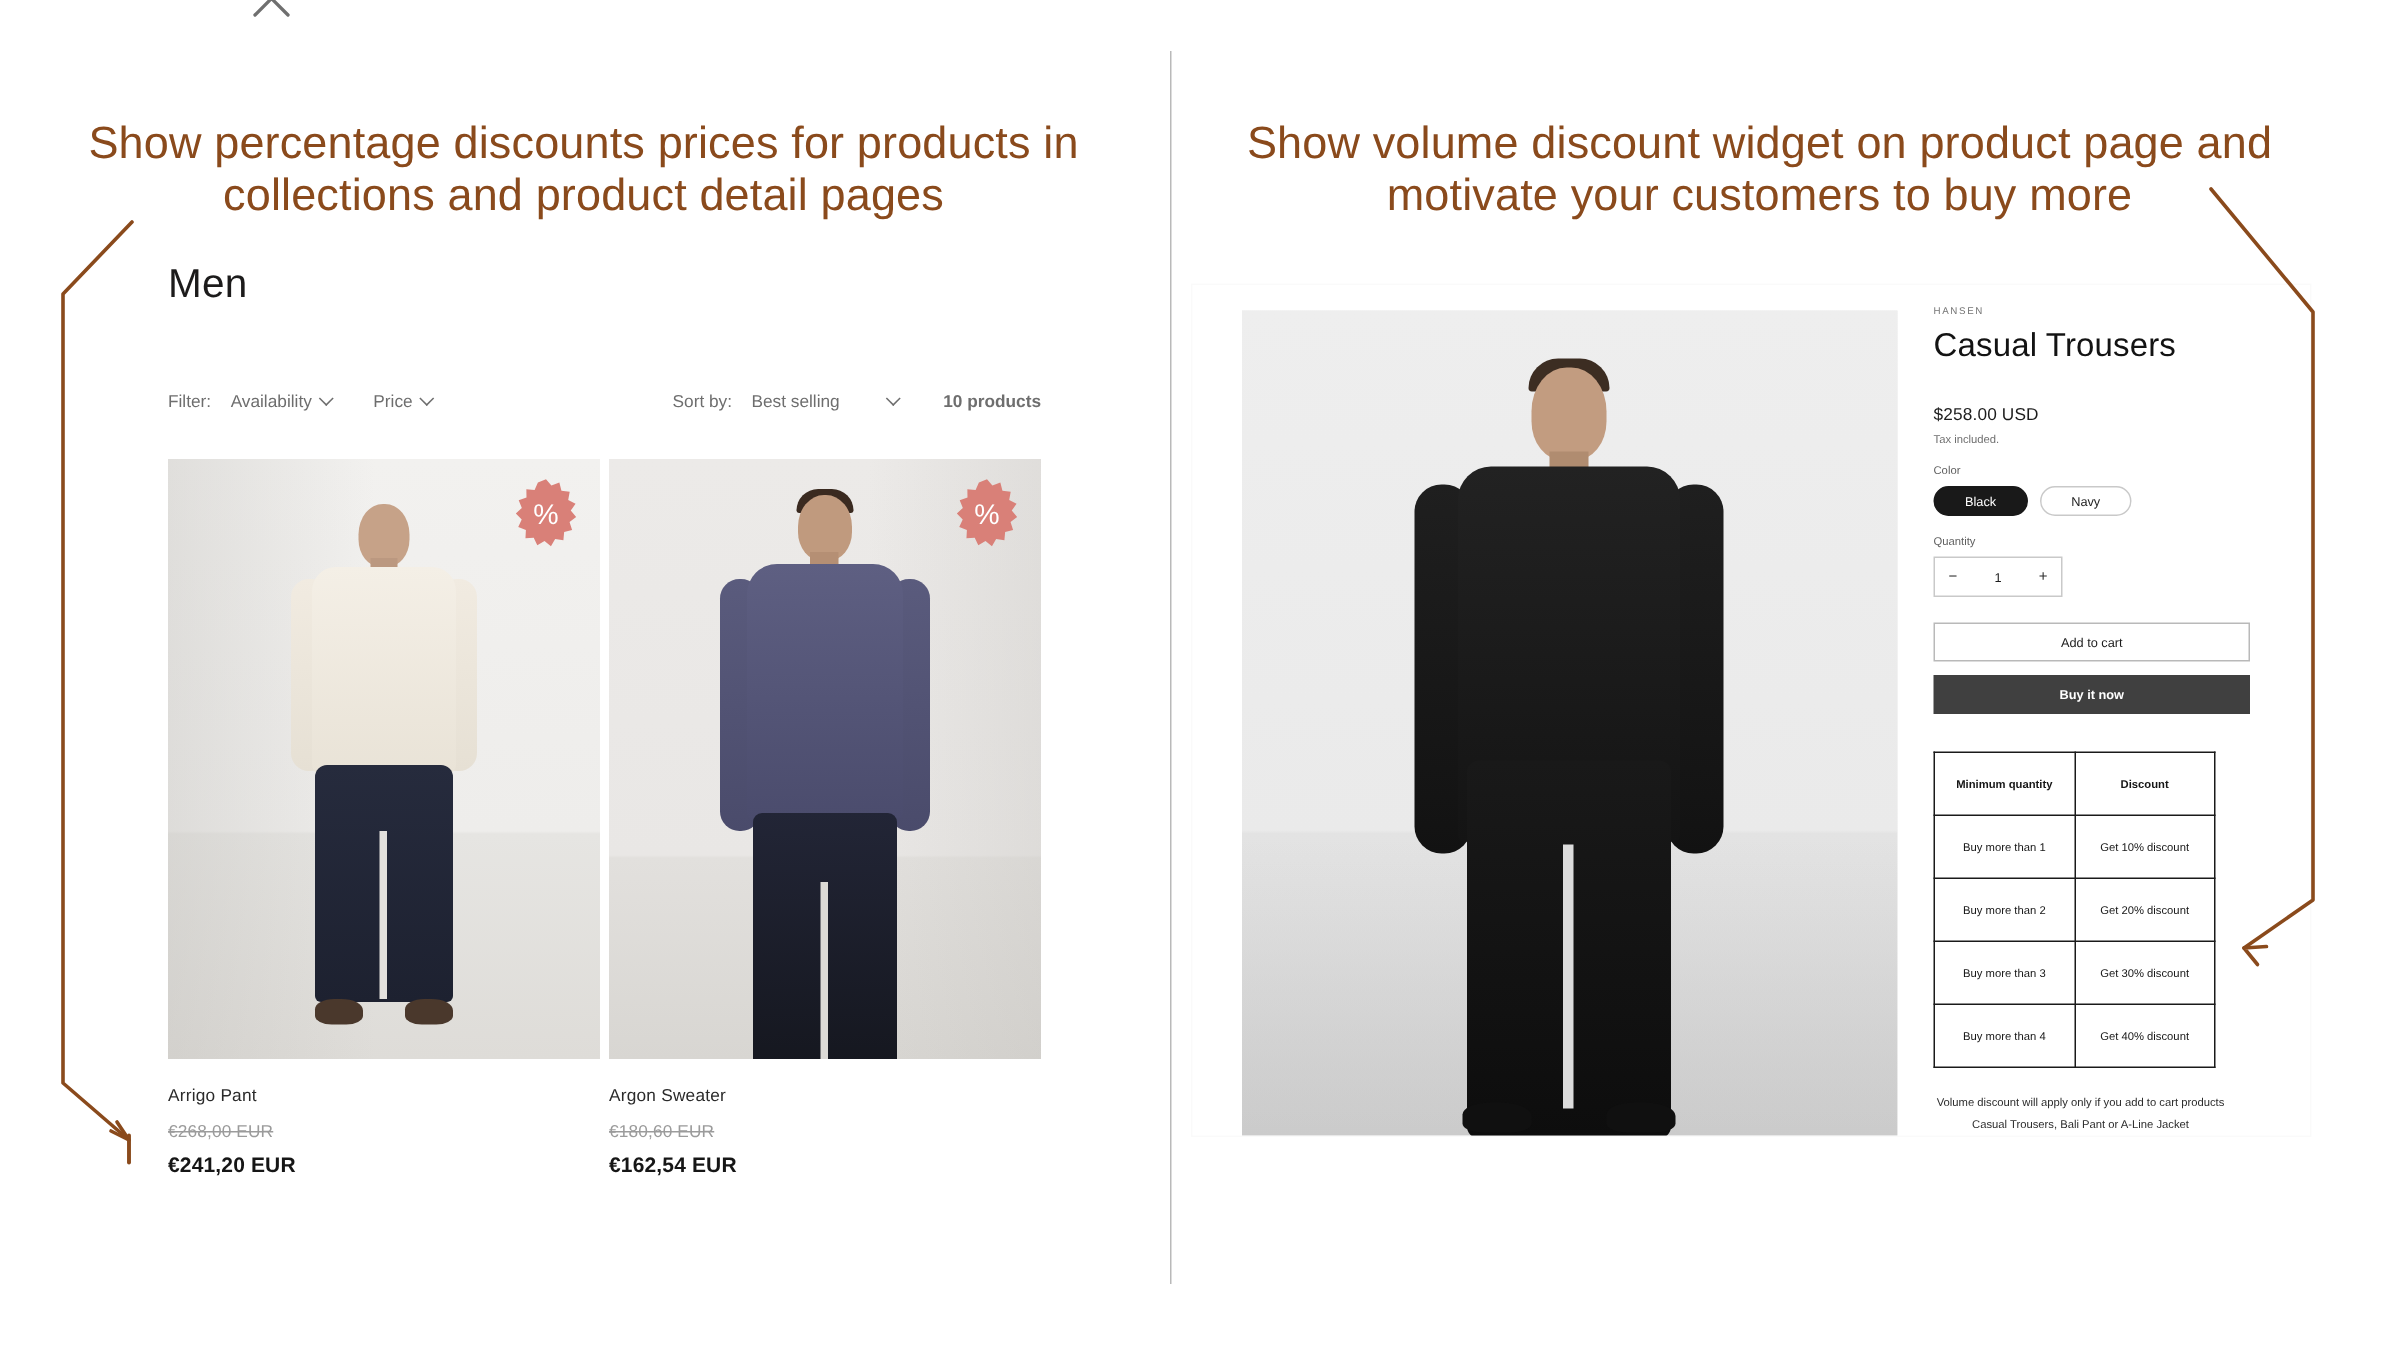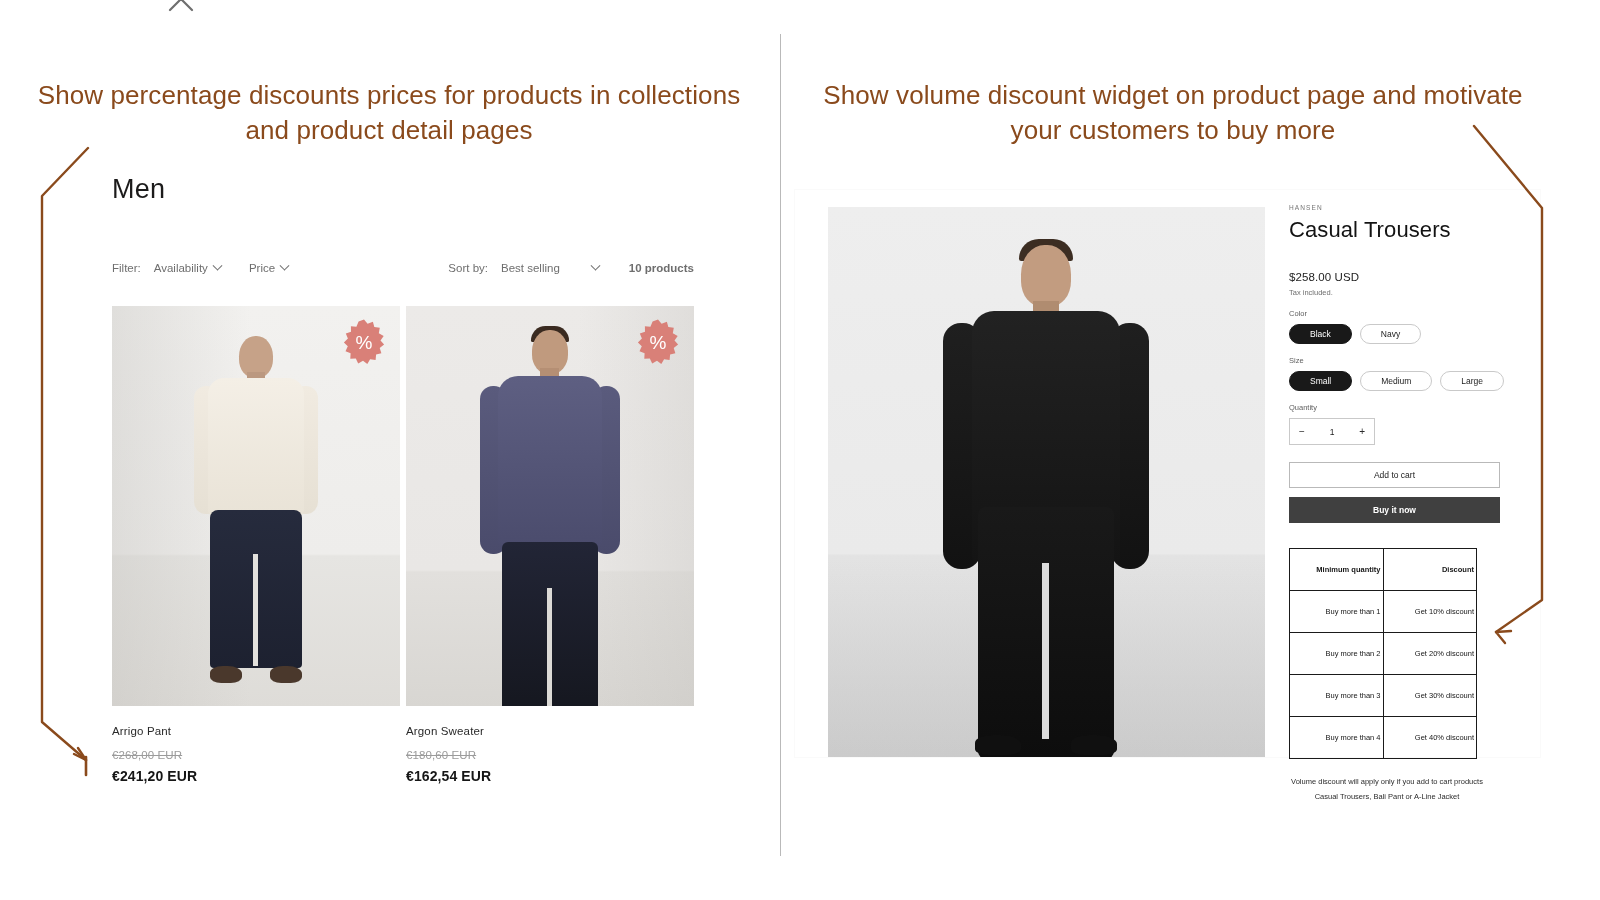--- a/index.html
+++ b/index.html
@@ -25,21 +25,21 @@
     left: 780px; top: 34px;
     width: 1px; height: 822px;
     background: #b9b9b9;
     z-index: 5;
   }
 
   
   .panel-heading {
     position: absolute;
     color: #8a4a1c;
-    font-size: 26px;
+    font-size: 30px;
     line-height: 35px;
     text-align: center;
     font-weight: 400;
     letter-spacing: .1px;
     z-index: 10;
   }
   #heading-left  { left: 36px;  top: 78px;  width: 706px; }
   #heading-right { left: 800px; top: 78px;  width: 746px; }
 
   
@@ -249,21 +249,21 @@
 
   .vd-table {
     margin-top: 25px; width: 188px;
     border-collapse: collapse;
     border: 1.4px solid #1a1a1a;
     table-layout: fixed;
   }
   .vd-table th, .vd-table td {
     border: 1.1px solid #1a1a1a;
     height: 25px;
-    text-align: right;
+    text-align: center;
     font-size: 7.5px;
     color: #161616;
     padding: 16px 2px;
   }
   .vd-table th { font-weight: 700; font-size: 7.5px; }
   .vd-note {
     margin-top: 15px; width: 196px;
     font-size: 7.5px; line-height: 15px; color: #2c2c2c; text-align: center;
   }
 
@@ -386,28 +386,20 @@
     <div class="pdp-tax">Tax included.</div>
 
     <div class="opt-block">
       <div class="opt-label">Color</div>
       <div class="opt-row">
         <div class="pill selected">Black</div>
         <div class="pill">Navy</div>
       </div>
     </div>
 
-    <div class="opt-block">
-      <div class="opt-label">Size</div>
-      <div class="opt-row">
-        <div class="pill selected">Small</div>
-        <div class="pill">Medium</div>
-        <div class="pill">Large</div>
-      </div>
-    </div>
 
     <div class="qty-wrap">
       <div class="opt-label">Quantity</div>
       <div class="qty-box">
         <span class="qty-btn">−</span>
         <span class="qty-val">1</span>
         <span class="qty-btn">+</span>
       </div>
     </div>
 

